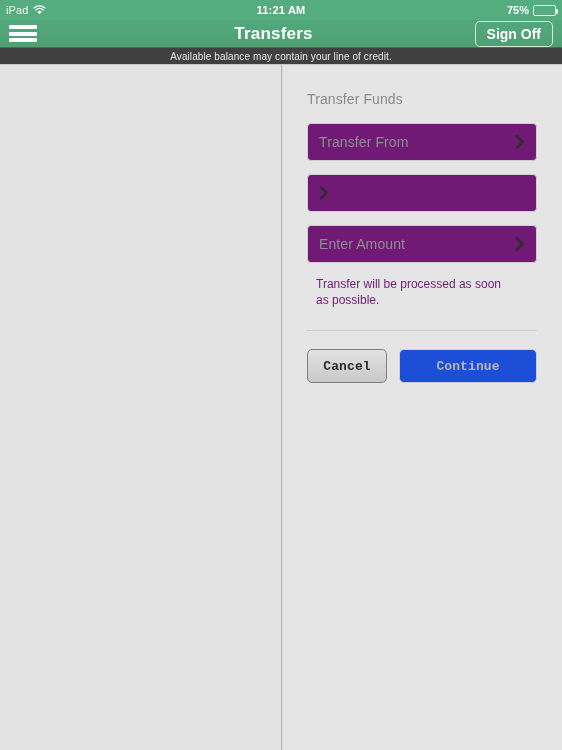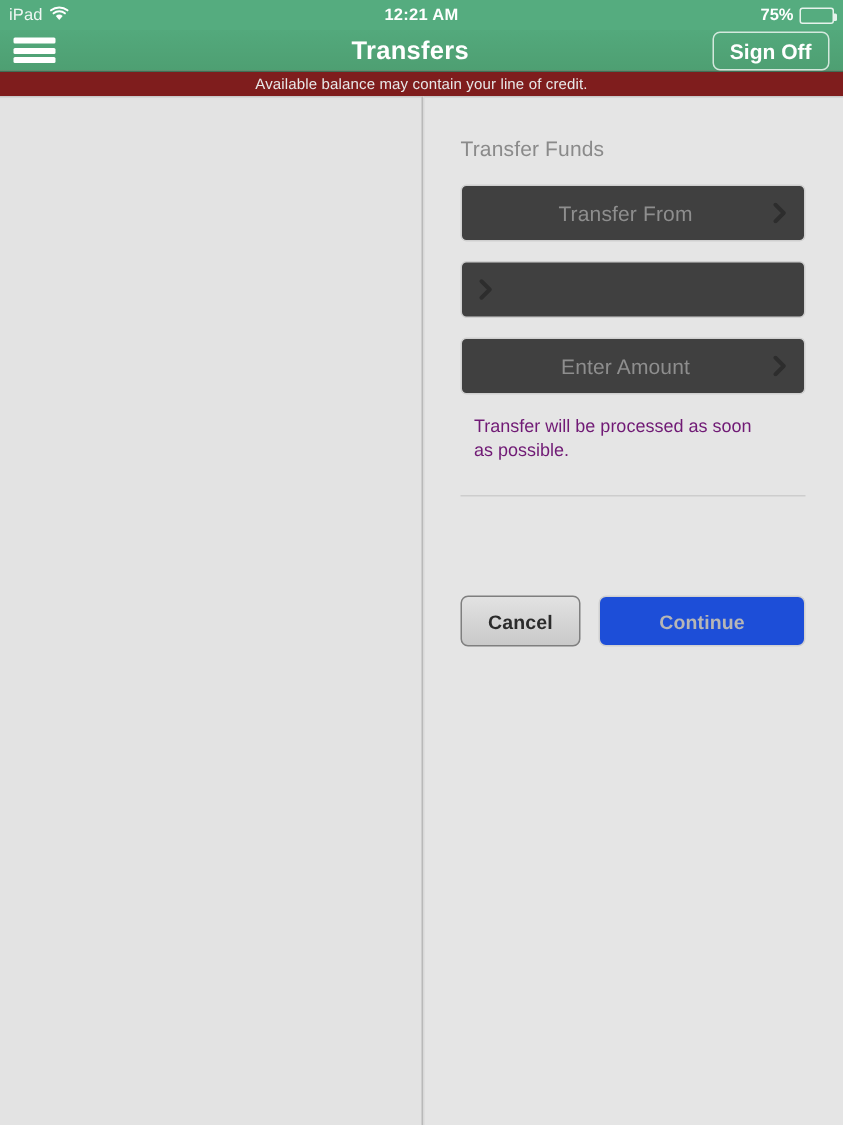--- a/index.html
+++ b/index.html
@@ -128,21 +128,21 @@
     padding: 5px 11px;
     background: transparent;
     cursor: pointer;
     font-family: "Liberation Sans", sans-serif;
     line-height: 1;
   }
 
   
   .alert-banner {
     height: 17px;
-    background: #7f1d1d;
+    background: #404040;
     display: flex;
     align-items: center;
     justify-content: center;
     border-top: 1px solid #3f6f55;
   }
   .alert-banner-text {
     font-size: 10px;
     color: #e8e8e8;
     letter-spacing: 0.1px;
   }
@@ -170,29 +170,28 @@
   .section-title {
     font-size: 14px;
     color: #8a8a8a;
     margin-bottom: 16px;
     letter-spacing: 0.1px;
   }
 
   
   .form-row {
     height: 38px;
-    background: #404040;
+    background: #701a75;
     border: 1px solid #cfcfcf;
     border-radius: 4px;
     display: flex;
     align-items: center;
     padding: 0 11px;
     margin-bottom: 13px;
     cursor: pointer;
-    text-align: center;
   }
   .form-row-label {
     font-size: 14px;
     color: #8e8e8e;
     flex: 1;
     letter-spacing: 0.1px;
   }
   .chevron {
     width: 10px;
     height: 14px;
@@ -217,26 +216,25 @@
   
   .button-row {
     display: flex;
     gap: 12px;
   }
   .btn {
     height: 34px;
     border-radius: 5px;
     font-size: 13px;
     font-weight: bold;
-    font-family: Liberation Sans, sans-serif;
+    font-family: Liberation Mono, monospace;
     display: flex;
     align-items: center;
     justify-content: center;
     letter-spacing: 0.1px;
-    margin-top: 48px;
   }
   .btn-cancel {
     width: 80px;
     background: linear-gradient(to bottom, #e2e2e2 0%, #c9c9c9 100%);
     border: 1px solid #7f7f7f;
     color: #2b2b2b;
     cursor: pointer;
   }
   .btn-continue {
     flex: 1;
@@ -253,21 +251,21 @@
   <div class="status-left">
     <span class="status-device">iPad</span>
     <span class="wifi-icon">
       <svg width="13" height="10" viewBox="0 0 13 10">
         <path d="M6.5 9.3 L4.2 6.6 a3.6 3.6 0 0 1 4.6 0 Z" fill="#ffffff"></path>
         <path d="M2.7 4.9 a5.9 5.9 0 0 1 7.6 0" stroke="#ffffff" stroke-width="1.3" fill="none" stroke-linecap="round"></path>
         <path d="M1.0 2.9 a8.7 8.7 0 0 1 11.0 0" stroke="#ffffff" stroke-width="1.3" fill="none" stroke-linecap="round"></path>
       </svg>
     </span>
   </div>
-  <div class="status-time">12:21 AM</div>
+  <div class="status-time">11:21 AM</div>
   <div class="status-right">
     <span class="battery-pct">75%</span>
     <span class="battery-icon">
       <span class="battery-fill" id="battery-fill" style="width: 75%;"></span>
     </span>
   </div>
 </div>
 
 <div class="nav-bar">
   <div class="hamburger">

